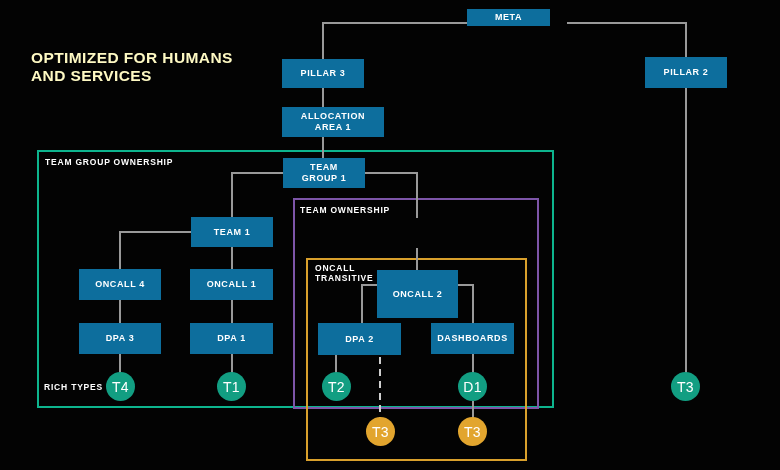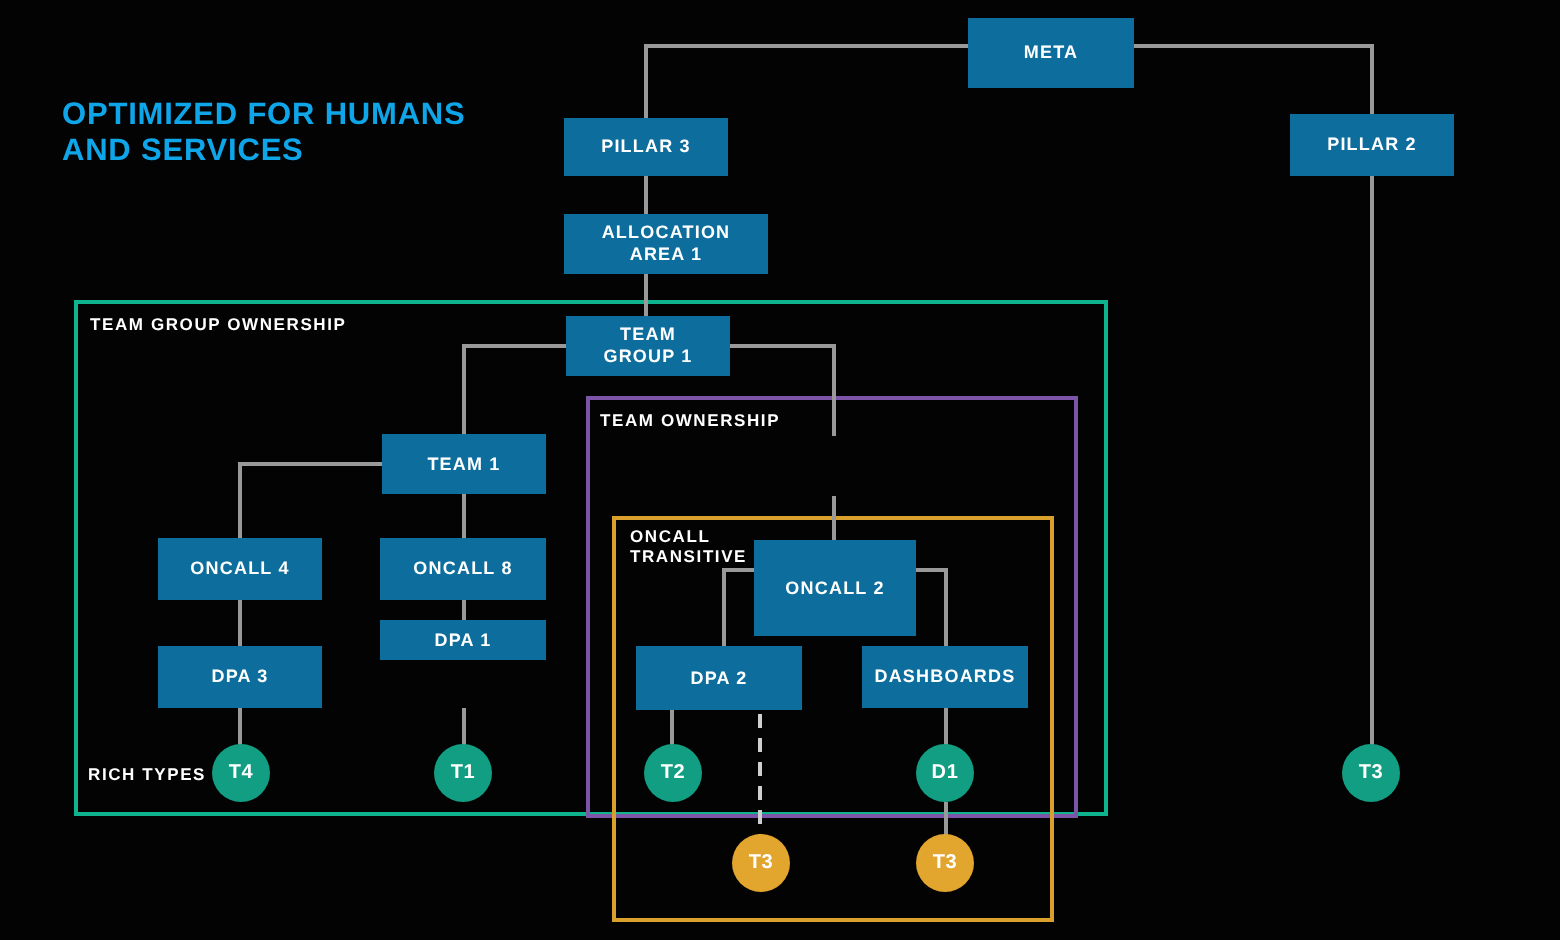--- a/index.html
+++ b/index.html
@@ -1,33 +1,33 @@
 <!DOCTYPE html>
 <html><head>
 <meta charset="utf-8">
 <style>
   html,body { margin:0; padding:0; background:#030303; }
   #canvas {
     position:relative; width:780px; height:470px; background:#030303;
     overflow:hidden; font-family:"Liberation Sans", sans-serif;
   }
   .title {
-    position:absolute; left:31px; top:49px; color:#0ea5e9; font-weight:800;
+    position:absolute; left:31px; top:49px; color:#fef9c3; font-weight:800;
     font-size:15.5px; line-height:17.5px; letter-spacing:0.4px; white-space:pre-line;
   }
   .node {
     position:absolute; background:#0d6e9d; color:#ffffff; display:flex;
     align-items:center; justify-content:center; text-align:center;
     font-weight:bold; font-size:9px; letter-spacing:0.6px;
     white-space:pre-line; line-height:11px;
   }
   .circle {
     position:absolute; width:29px; height:29px; border-radius:50%;
     color:#ffffff; display:flex; align-items:center; justify-content:center;
-    font-weight:bold; font-size:10px; letter-spacing:0.3px;
+    font-weight:normal; font-size:14px; letter-spacing:0.3px;
   }
   .circle.teal   { background:#129e82; }
   .circle.orange { background:#e2a52e; }
   .region { position:absolute; border-width:2px; border-style:solid; }
   .region.team-group { border-color:#0db48e; }
   .region.team       { border-color:#7d55a8; }
   .region.oncall     { border-color:#d9a02c; }
   .region-label {
     position:absolute; color:#ffffff; font-weight:bold; font-size:8.5px;
     letter-spacing:0.8px; white-space:pre-line; line-height:10px;
@@ -81,33 +81,33 @@
   <div class="hline" style="left:361px; top:284px; width:16px;"></div>
   <div class="vline" style="left:361px; top:284px; height:39px;"></div>
   <div class="hline" style="left:458px; top:284px; width:16px;"></div>
   <div class="vline" style="left:472px; top:284px; height:39px;"></div>
   <div class="vline" style="left:335px; top:355px; height:18px;"></div>
   <div class="dvline" style="left:379px; top:357px; height:61px;"></div>
   <div class="vline" style="left:472px; top:354px; height:19px;"></div>
   <div class="vline" style="left:472px; top:401px; height:17px;"></div>
   <div class="vline" style="left:685px; top:88px; height:285px;"></div>
 
-  <div class="node" style="left:484px; top:9px;  width:83px; height:35px;">META</div>
+  <div class="node" style="left:467px; top:9px;  width:83px; height:17px;">META</div>
   <div class="node" style="left:282px; top:59px; width:82px; height:29px;">PILLAR 3</div>
   <div class="node" style="left:645px; top:57px; width:82px; height:31px;">PILLAR 2</div>
   <div class="node" style="left:282px; top:107px;width:102px; height:30px;">ALLOCATION
 AREA 1</div>
   <div class="node" style="left:283px; top:158px;width:82px; height:30px;">TEAM
 GROUP 1</div>
   <div class="node" style="left:191px; top:217px;width:82px; height:30px;">TEAM 1</div>
   <div class="node" style="left:79px;  top:269px;width:82px; height:31px;">ONCALL 4</div>
-  <div class="node" style="left:190px; top:269px;width:83px; height:31px;">ONCALL 8</div>
+  <div class="node" style="left:190px; top:269px;width:83px; height:31px;">ONCALL 1</div>
   <div class="node" style="left:377px; top:270px;width:81px; height:48px;">ONCALL 2</div>
   <div class="node" style="left:79px;  top:323px;width:82px; height:31px;">DPA 3</div>
-  <div class="node" style="left:190px; top:310px;width:83px; height:20px;">DPA 1</div>
+  <div class="node" style="left:190px; top:323px;width:83px; height:31px;">DPA 1</div>
   <div class="node" style="left:318px; top:323px;width:83px; height:32px;">DPA 2</div>
   <div class="node" style="left:431px; top:323px;width:83px; height:31px;">DASHBOARDS</div>
 
   <div class="rich-types">RICH TYPES</div>
 
   <div class="circle teal" style="left:106px; top:372px;">T4</div>
   <div class="circle teal" style="left:217px; top:372px;">T1</div>
   <div class="circle teal" style="left:322px; top:372px;">T2</div>
   <div class="circle teal" style="left:458px; top:372px;">D1</div>
   <div class="circle teal" style="left:671px; top:372px;">T3</div>

